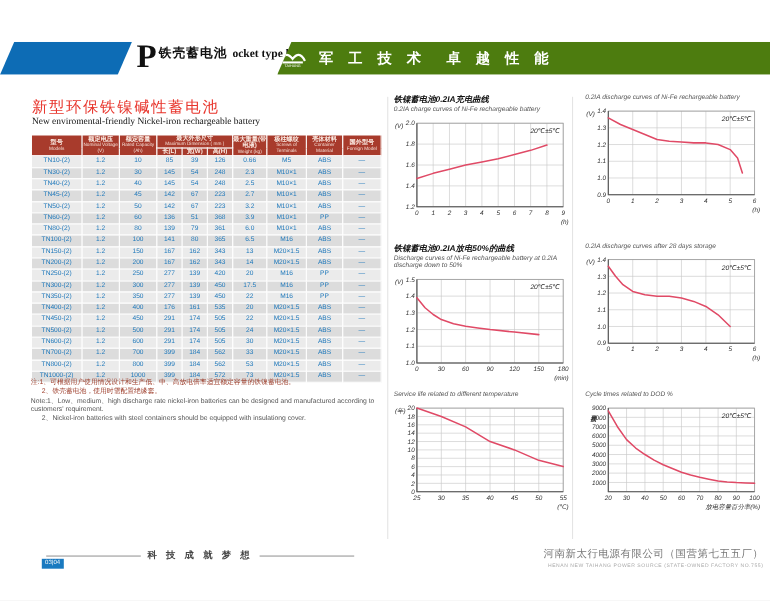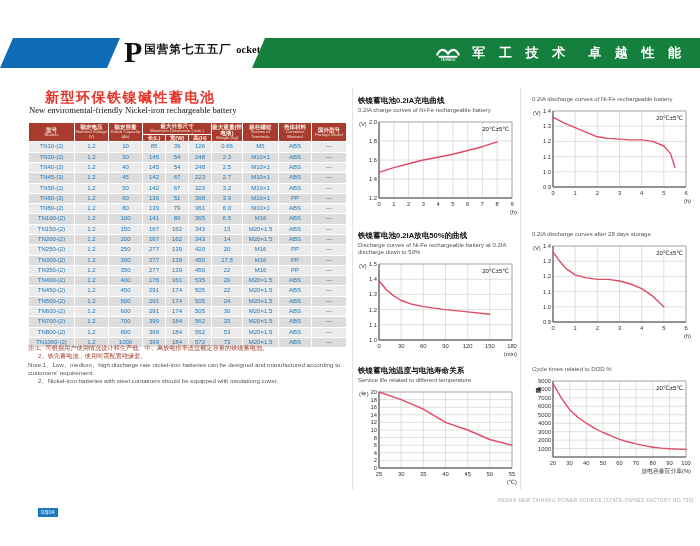--- a/index.html
+++ b/index.html
@@ -2,55 +2,55 @@
 <html><head>
 <meta charset="utf-8">
 <style>
   html,body{margin:0;padding:0;background:#f2f2f2;}
   .page{position:relative;width:700px;height:546px;background:#fff;overflow:hidden;
         font-family:"Liberation Sans","DejaVu Sans",sans-serif;margin:0 auto;}
 
   
   .band-left{position:absolute;left:0;top:38px;width:120px;height:30px;background:#0d6cb5;
              clip-path:polygon(13px 0,100% 0,calc(100% - 13px) 100%,0 100%);}
-  .band-right{position:absolute;left:252px;top:38px;width:448px;height:30px;background:#15803d;
+  .band-right{position:absolute;left:252px;top:38px;width:448px;height:30px;background:#4d7c0f;
              clip-path:polygon(13px 0,100% 0,100% 100%,0 100%);
-             display:flex;align-items:center;justify-content:flex-end;padding-right:14px;box-sizing:border-box;}
+             display:flex;align-items:center;padding-right:14px;box-sizing:border-box;}
   .series-title{position:absolute;left:124px;top:36px;display:flex;align-items:flex-start;color:#111;}
   .series-p{font-family:"Liberation Serif","DejaVu Serif",serif;font-weight:bold;font-size:30px;line-height:32px;}
   .series-txt{margin-left:2px;padding-top:3px;}
   .series-cn{font-size:11.5px;font-weight:bold;letter-spacing:1px;line-height:13px;}
   .series-en{font-family:"Liberation Serif","DejaVu Serif",serif;font-weight:bold;font-size:10.5px;line-height:12px;}
   .logo{display:flex;flex-direction:column;align-items:center;margin-right:10px;}
   .slogan{color:#fff;font-weight:bold;font-size:13px;letter-spacing:5px;white-space:nowrap;}
   .slogan-gap{display:inline-block;width:18px;}
 
   
   .sec-title{position:absolute;left:29px;top:90px;}
-  .sec-title-cn{color:#e8342b;font-size:14px;font-weight:bold;letter-spacing:1.5px;line-height:15px;margin-left:16px;}
+  .sec-title-cn{color:#e8342b;font-size:14px;font-weight:normal;letter-spacing:1.5px;line-height:15px;}
   .sec-title-en{font-family:"Liberation Serif","DejaVu Serif",serif;font-weight:normal;font-size:8.6px;color:#111;line-height:11px;}
 
   .tbl-wrap{position:absolute;left:28px;top:122px;width:318px;}
   table{border-collapse:collapse;table-layout:fixed;width:318px;}
   th{background:#a83b2c;color:#fbece4;border:1px solid #fff;padding:0;vertical-align:middle;line-height:1.12;}
   th .cn{display:block;font-size:5.6px;font-weight:bold;}
   th .en{display:block;font-size:4.3px;font-weight:normal;opacity:.92;}
   td{border:1px solid #fff;text-align:center;font-size:6px;color:#1e78bb;height:9.3px;padding:0;line-height:9.3px;}
   tr.even td{background:#ebebeb;} tr.odd td{background:#dcdcdc;}
   td.shade{background-image:linear-gradient(rgba(0,0,0,.08),rgba(0,0,0,.08));}
 
   .notes{position:absolute;left:28px;top:344px;width:324px;line-height:1.35;}
   .note-cn{color:#9c3b28;font-size:6.2px;margin:0;}
   .note-cn.ind,.note-en.ind{padding-left:10px;}
   .note-en{color:#555;font-size:6.2px;margin:0;}
 
   
   .vline{position:absolute;top:88px;height:402px;width:1px;background:#e4e4e4;}
-  .charts{position:absolute;left:358px;top:96px;width:338px;display:grid;
-          grid-template-columns:164px 164px;grid-template-rows:135px 135px 135px;column-gap:10px;}
+  .charts{position:absolute;left:358px;top:86px;width:338px;display:grid;
+          grid-template-columns:164px 164px;grid-template-rows:135px 135px 135px;column-gap:10px;font-style:italic;}
   .chart h3{margin:0 0 1px;font-size:7.6px;color:#111;white-space:nowrap;}
   .chart .sub{font-size:6px;color:#555;line-height:1.15;margin-bottom:1px;}
 
   
   .motto-row{position:absolute;left:42px;top:499px;width:280px;display:flex;align-items:center;gap:6px;}
   .motto-line{flex:1;height:1px;background:#999;}
   .motto-text{font-size:8.5px;font-weight:bold;color:#444;letter-spacing:3px;white-space:nowrap;}
   .page-badge{position:absolute;left:38px;top:508px;background:#1a7ac0;color:#fff;font-size:5.5px;
               padding:1px 3px;line-height:7px;}
   .company{position:absolute;right:6px;top:497px;text-align:right;}
@@ -59,21 +59,21 @@
 </style>
 </head>
 <body>
 
 <div class="page">
 
   <div class="band-left"></div>
   <div class="series-title">
     <span class="series-p">P</span>
     <span class="series-txt">
-      <span class="series-cn">国营第七五五厂</span>
+      <span class="series-cn">铁壳蓄电池</span>
       <span class="series-en">ocket type battery series</span>
     </span>
   </div>
   <div class="band-right">
     <span class="logo">
       <svg width="28" height="17" viewBox="0 0 30 18">
         <path d="M3 11 C7 3 11 4 15 9 C19 4 23 3 27 11" stroke="#fff" stroke-width="2.2" fill="none"></path>
         <rect x="5" y="11.5" width="20" height="2" fill="#fff"></rect>
         <text x="15" y="17.4" font-size="3.6" fill="#fff" text-anchor="middle">TAIHANG</text>
       </svg>
@@ -553,21 +553,20 @@
             <text x="19" y="9" font-size="5.8" fill="#333" text-anchor="end">1.4</text>
             <rect x="21" y="7" width="133" height="76" fill="none" stroke="#9a9a9a" stroke-width="0.7"></rect>
             <path d="M 21 7 V 83 H 154" fill="none" stroke="#555" stroke-width="1"></path>
             <polyline points="21.0,13.1 27.6,22.2 34.3,29.8 43.2,35.9 54.3,38.9 65.3,40.4 76.4,40.4 87.5,42.0 98.6,45.0 109.7,49.6 120.8,57.2 131.8,67.8" fill="none" stroke="#e04a66" stroke-width="1.4" stroke-linecap="round" stroke-linejoin="round"></polyline>
             <text x="151" y="16" font-size="6" fill="#222" text-anchor="end">20℃±5℃</text>
             <text x="1" y="11" font-size="5.8" fill="#333">(V)</text>
             <text x="159" y="98.5" font-size="5.8" fill="#333" text-anchor="end">(h)</text>
           </svg></div>
     </div>
     <div class="chart">
-      <h3>铁镍蓄电池温度与电池寿命关系</h3>
       <div class="sub">Service life related to different temperature</div>
       <div><svg width="160" height="100" viewBox="0 0 160 100" xmlns="http://www.w3.org/2000/svg">
             <line x1="21.0" y1="7" x2="21.0" y2="83" stroke="#c9c9c9" stroke-width="0.6"></line>
             <text x="21.0" y="90.5" font-size="5.8" fill="#333" text-anchor="middle">25</text>
             <line x1="43.2" y1="7" x2="43.2" y2="83" stroke="#c9c9c9" stroke-width="0.6"></line>
             <text x="43.2" y="90.5" font-size="5.8" fill="#333" text-anchor="middle">30</text>
             <line x1="65.3" y1="7" x2="65.3" y2="83" stroke="#c9c9c9" stroke-width="0.6"></line>
             <text x="65.3" y="90.5" font-size="5.8" fill="#333" text-anchor="middle">35</text>
             <line x1="87.5" y1="7" x2="87.5" y2="83" stroke="#c9c9c9" stroke-width="0.6"></line>
             <text x="87.5" y="90.5" font-size="5.8" fill="#333" text-anchor="middle">40</text>
@@ -648,18 +647,24 @@
             <rect x="21" y="7" width="133" height="76" fill="none" stroke="#9a9a9a" stroke-width="0.7"></rect>
             <path d="M 21 7 V 83 H 154" fill="none" stroke="#555" stroke-width="1"></path>
             <polyline points="21.0,9.5 29.3,23.9 37.6,35.7 45.9,43.3 54.3,49.2 62.6,54.3 70.9,58.5 79.2,61.9 87.5,65.3 95.8,67.8 104.1,69.9 112.4,71.6 120.8,73.3 129.1,74.1 137.4,74.7 145.7,75.1 154.0,75.4" fill="none" stroke="#e04a66" stroke-width="1.4" stroke-linecap="round" stroke-linejoin="round"></polyline>
             <text x="151" y="16" font-size="6" fill="#222" text-anchor="end">20℃±5℃</text>
             <text x="7" y="9" font-size="5.4" fill="#333" style="writing-mode:tb">循环次数</text>
             <text x="159" y="98.5" font-size="5.8" fill="#333" text-anchor="end">放电容量百分率(%)</text>
           </svg></div>
     </div>
   </div>
 
+  <div class="motto-row">
+    <span class="motto-line"></span>
+    <span class="motto-text">科 技 成 就 梦 想</span>
+    <span class="motto-line"></span>
+  </div>
   <span class="page-badge">03|04</span>
   <div class="company">
+    <div class="company-cn">河南新太行电源有限公司（国营第七五五厂）</div>
     <div class="company-en">HENAN NEW TAIHANG POWER SOURCE (STATE-OWNED FACTORY NO.755)</div>
   </div>
 
 </div>
 
 </body></html>

